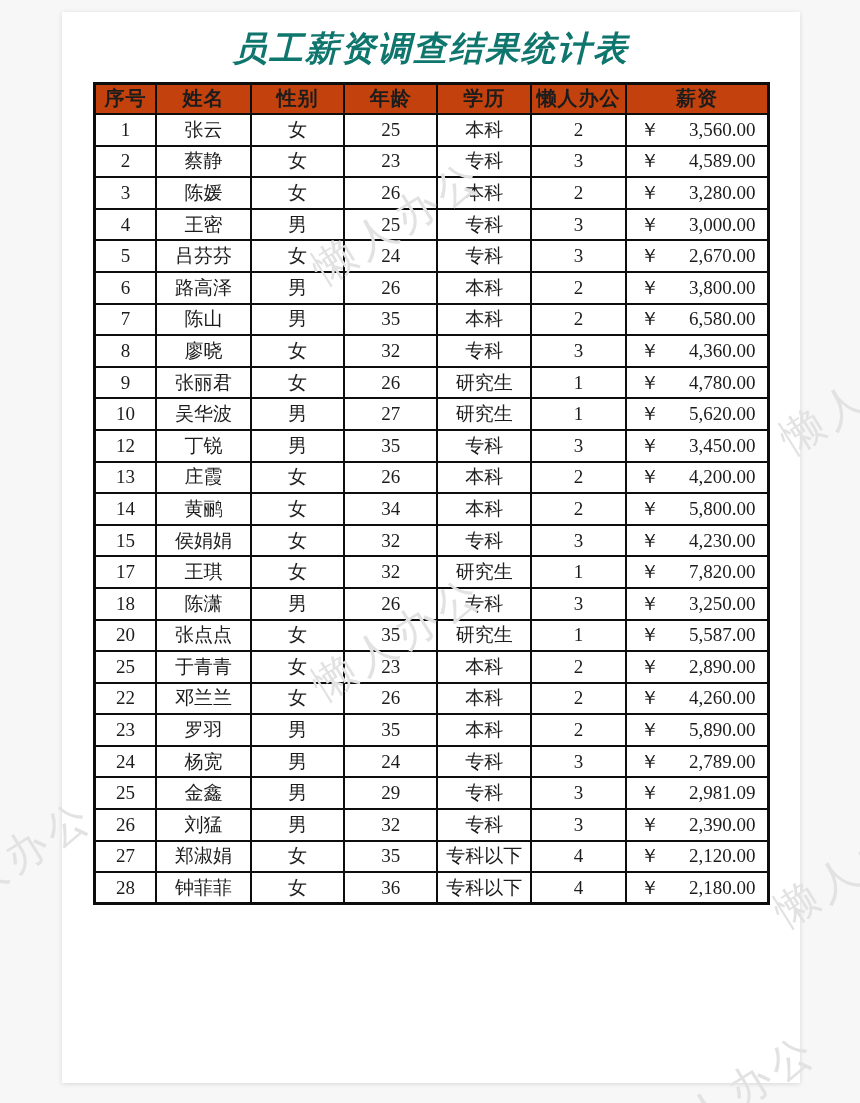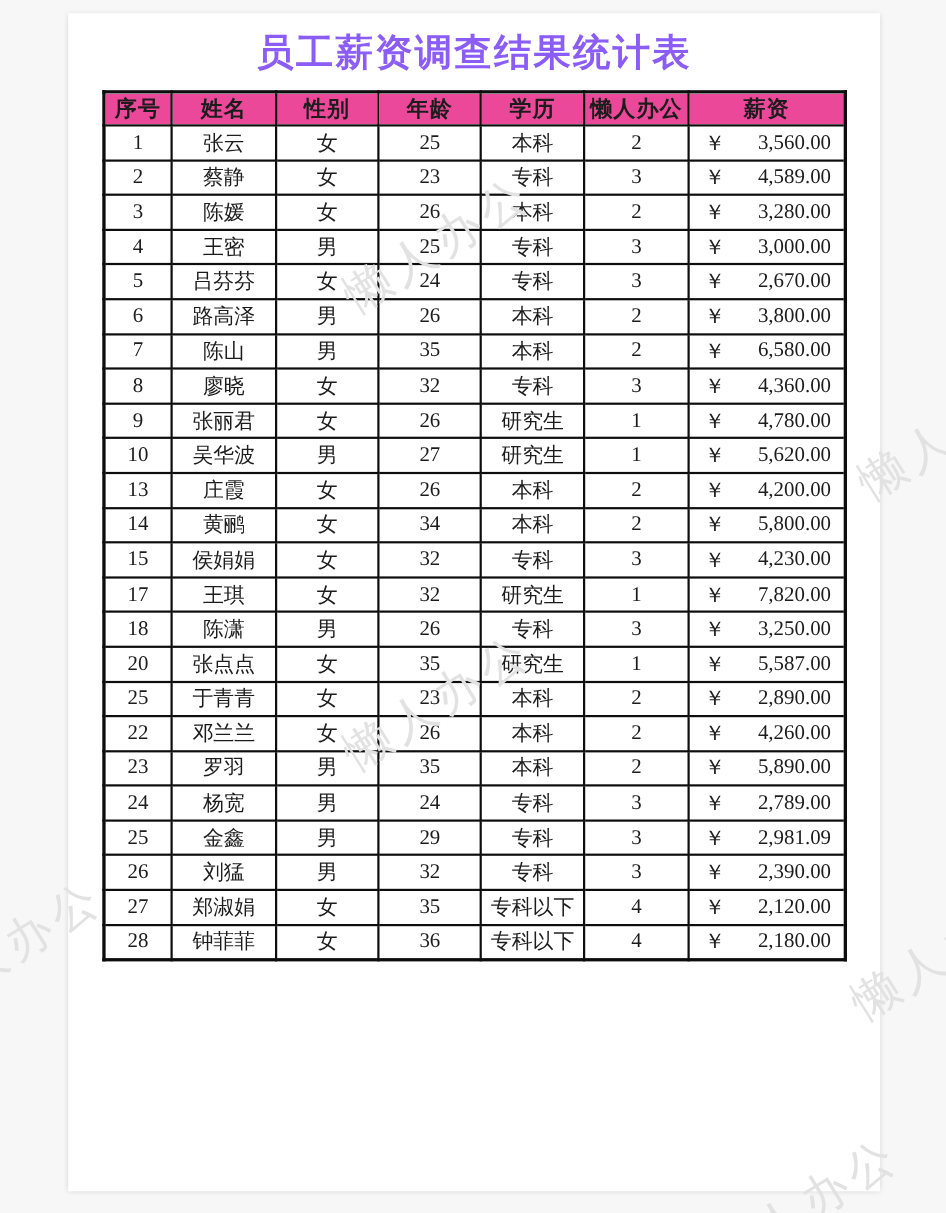--- a/index.html
+++ b/index.html
@@ -19,40 +19,41 @@
     width: 738px; height: 1071px;
     background: #ffffff;
     box-shadow: 0 1px 5px rgba(0,0,0,0.13);
   }
   .doc-title {
     margin-top: 16px;
     text-align: center;
     font-size: 34px;
     font-weight: bold;
     letter-spacing: 2px;
-    color: #8b5cf6;
+    color: #0f766e;
     line-height: 1.25;
+    font-style: italic;
   }
   table.salary-table {
     margin: 11px auto 0 auto;
     width: 677px;
     border-collapse: collapse;
     table-layout: fixed;
     border: 3px solid #0d0d0d;
   }
   .salary-table th, .salary-table td {
     border: 2px solid #0d0d0d;
     text-align: center;
     vertical-align: middle;
     color: #1c1c1c;
     overflow: hidden;
     white-space: nowrap;
   }
   .salary-table th {
-    background: #ec4899;
+    background: #c2410c;
     font-size: 20px;
     font-weight: bold;
     height: 31px;
     letter-spacing: 1px;
   }
   .salary-table td {
     font-size: 19px;
     height: 31.6px;
   }
   td.salary-cell {
@@ -259,20 +260,34 @@
     <td>1</td>
     <td class="salary-cell">
       <span class="salary-inner">
         <span class="cur">￥</span>
         <span class="amt">5,620.00</span>
       </span>
     </td>
   </tr>
 
 
+  <tr>
+    <td>12</td>
+    <td>丁锐</td>
+    <td>男</td>
+    <td>35</td>
+    <td>专科</td>
+    <td>3</td>
+    <td class="salary-cell">
+      <span class="salary-inner">
+        <span class="cur">￥</span>
+        <span class="amt">3,450.00</span>
+      </span>
+    </td>
+  </tr>
 
   <tr>
     <td>13</td>
     <td>庄霞</td>
     <td>女</td>
     <td>26</td>
     <td>本科</td>
     <td>2</td>
     <td class="salary-cell">
       <span class="salary-inner">

